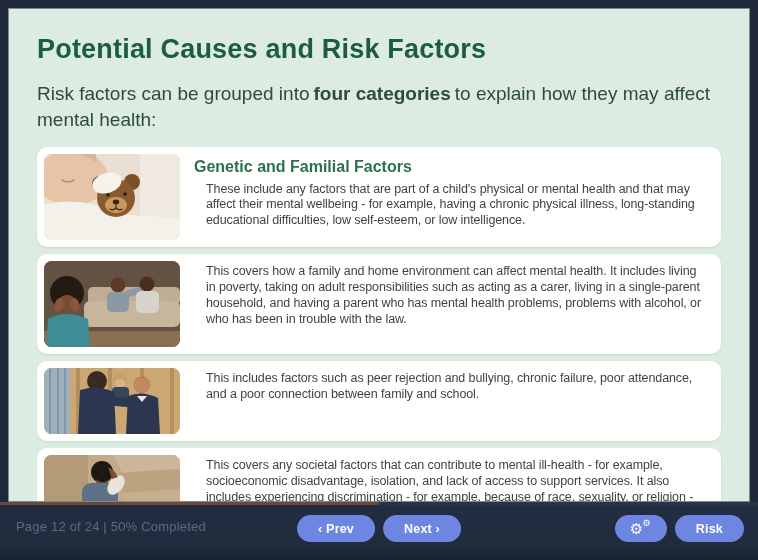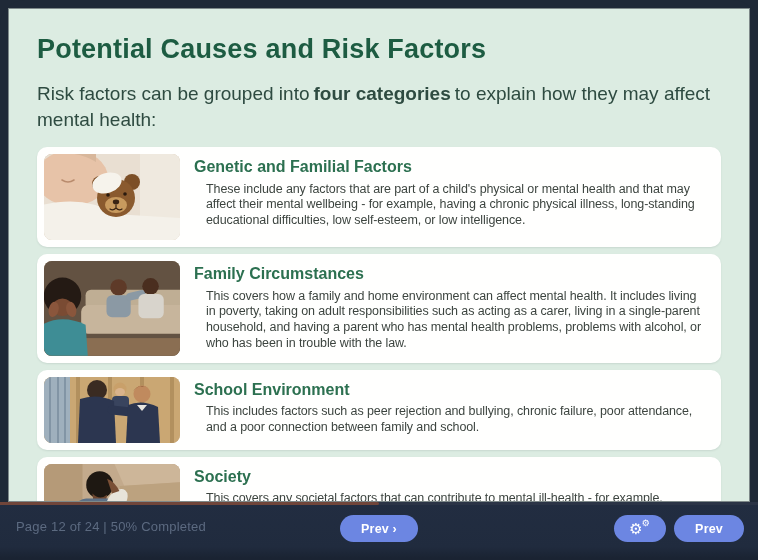--- a/index.html
+++ b/index.html
@@ -130,21 +130,20 @@
             <rect x="92" y="30" width="23" height="22" rx="5" fill="#d8d4cc"></rect>
             <rect x="0" y="70" width="136" height="16" fill="#8a6e52"></rect>
             <circle cx="23" cy="32" r="17" fill="#241a14"></circle>
             <ellipse cx="23" cy="42" rx="9" ry="8" fill="#7a4b33"></ellipse>
             <ellipse cx="15" cy="44" rx="4.5" ry="7" fill="#8a563c" transform="rotate(14 15 44)"></ellipse>
             <ellipse cx="31" cy="44" rx="4.5" ry="7" fill="#8a563c" transform="rotate(-14 31 44)"></ellipse>
             <path d="M2 86 L4 58 Q 23 48 44 58 L 46 86 Z" fill="#3e8d95"></path>
           </svg>
         </div>
         <div class="card-text">
-          <h2 class="card-title">Family Circumstances</h2>
           <p class="card-body">This covers how a family and home environment can affect mental health. It includes living in poverty, taking on adult responsibilities such as acting as a carer, living in a single-parent household, and having a parent who has mental health problems, problems with alcohol, or who has been in trouble with the law.</p>
         </div>
       </div>
 
       <div class="card">
         <div class="photo" aria-label="schoolboy-bullied-against-wooden-wall">
           <svg viewBox="0 0 136 66" preserveAspectRatio="xMidYMid slice" aria-hidden="true">
             <rect width="136" height="66" fill="#caa773"></rect>
             <path d="M32 0 h4 v66 h-4 Z M64 0 h4 v66 h-4 Z M96 0 h4 v66 h-4 Z M126 0 h4 v66 h-4 Z" fill="#b2905e"></path>
             <rect x="0" y="0" width="26" height="66" fill="#9fb0bd"></rect>
@@ -155,21 +154,20 @@
             <circle cx="53" cy="13" r="10" fill="#3a2b22"></circle>
             <path d="M36 22 Q 53 16 70 24 L 72 66 L 34 66 Z" fill="#2c3650"></path>
             <rect x="64" y="28" width="28" height="9" rx="4.5" fill="#2c3650" transform="rotate(6 64 28)"></rect>
             <circle cx="98" cy="17" r="8.5" fill="#c08a5e"></circle>
             <path d="M89 14 Q 98 4 108 14 Q 103 9 98 9 Q 93 9 89 14 Z" fill="#7a4a2a"></path>
             <path d="M84 28 Q 98 22 114 30 L 116 66 L 82 66 Z" fill="#2c3650"></path>
             <path d="M93 28 l5 6 l5 -6 Z" fill="#e8e6e0"></path>
           </svg>
         </div>
         <div class="card-text">
-          <h2 class="card-title">School Environment</h2>
           <p class="card-body">This includes factors such as peer rejection and bullying, chronic failure, poor attendance, and a poor connection between family and school.</p>
         </div>
       </div>
 
       <div class="card">
         <div class="photo" aria-label="sad-young-man-sitting-against-steps">
           <svg viewBox="0 0 136 90" preserveAspectRatio="xMidYMid slice" aria-hidden="true">
             <rect width="136" height="90" fill="#c3aa8c"></rect>
             <path d="M70 0 L136 0 L136 14 L78 18 Z" fill="#cdb699"></path>
             <path d="M74 18 L136 14 L136 34 L80 38 Z" fill="#bca27f"></path>
@@ -180,37 +178,37 @@
             <path d="M52 24 q6 6 12 1 l-1 6 l-10 0 Z" fill="#6e4730"></path>
             <rect x="38" y="28" width="36" height="36" rx="9" fill="#5c7086"></rect>
             <ellipse cx="72" cy="30" rx="7" ry="11" fill="#e8e4da" transform="rotate(38 72 30)"></ellipse>
             <path d="M74 22 Q 70 14 64 12 L 68 24 Z" fill="#7a4f35"></path>
             <rect x="56" y="50" width="48" height="15" rx="7" fill="#3e5d85"></rect>
             <rect x="92" y="54" width="15" height="32" rx="6" fill="#3e5d85"></rect>
             <rect x="88" y="80" width="22" height="9" rx="4" fill="#2a2622"></rect>
           </svg>
         </div>
         <div class="card-text">
-          <h2 class="card-title">Society</h2>
           <p class="card-body">This covers any societal factors that can contribute to mental ill-health - for example, socioeconomic disadvantage, isolation, and lack of access to support services. It also includes experiencing discrimination - for example, because of race, sexuality, or religion - and any outside influences in the general context of the child's life, such as gangs or peer pressure.</p>
         </div>
       </div>
 
     </div>
   </div>
 
   <div class="footer">
     <div class="progress-track">
       <div class="progress-fill" style="width: 50%;"></div>
     </div>
     <div class="page-status">Page 12 of 24 | 50% Completed</div>
     <div class="nav-center">
-      <button class="btn">Prev ›</button>
+      <button class="btn">‹ Prev</button>
+      <button class="btn">Next ›</button>
     </div>
     <div class="nav-right">
       <button class="btn btn-icon">
           <span class="gear-main">⚙</span>
           <span class="gear-small">⚙</span>
         </button>
-      <button class="btn">Prev</button>
+      <button class="btn">Risk</button>
     </div>
   </div>
 </div>
 
 </body></html>

